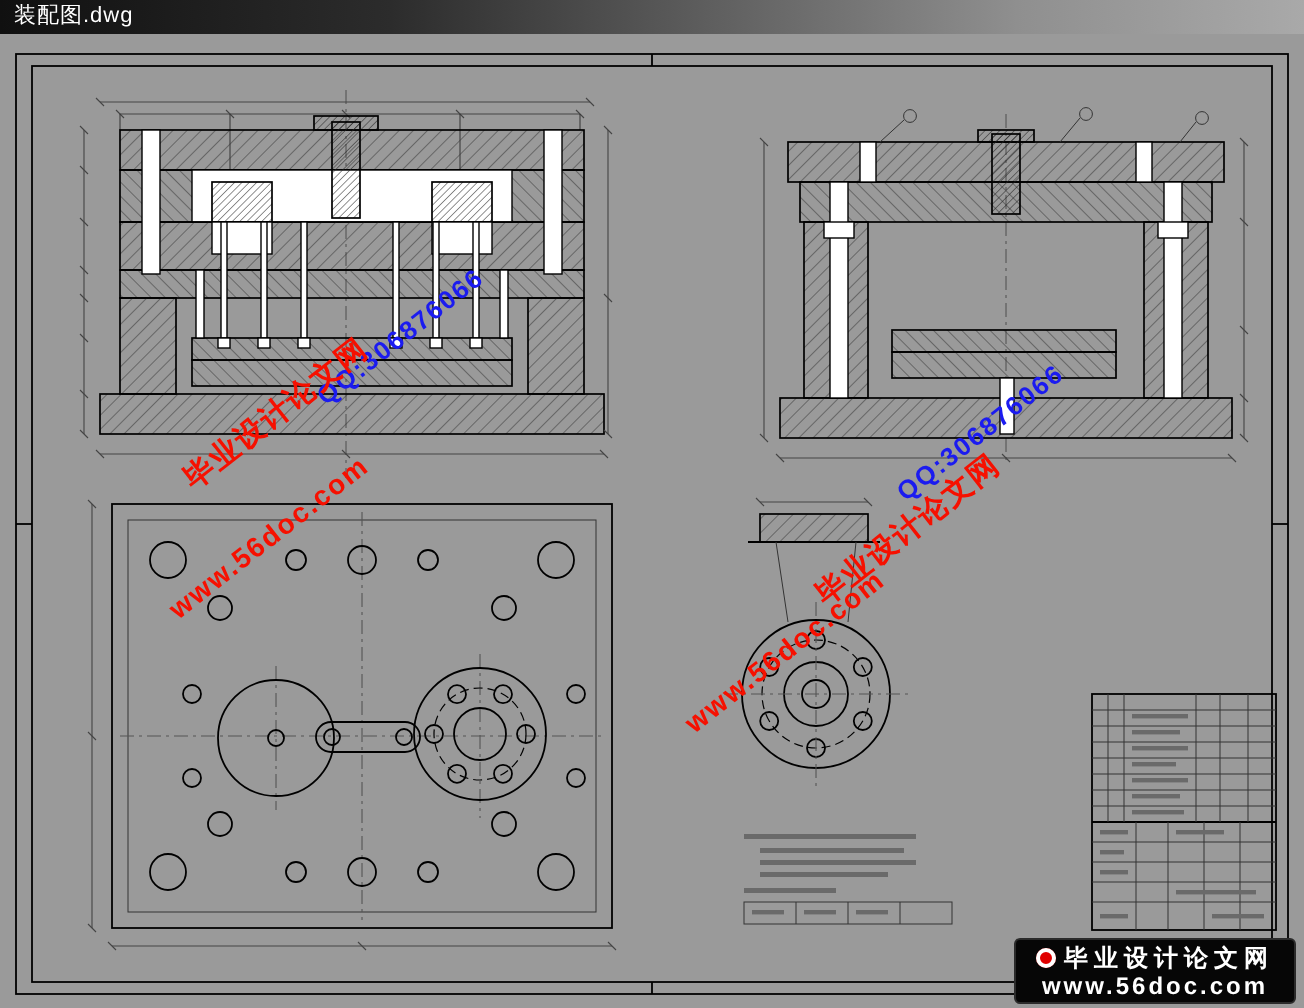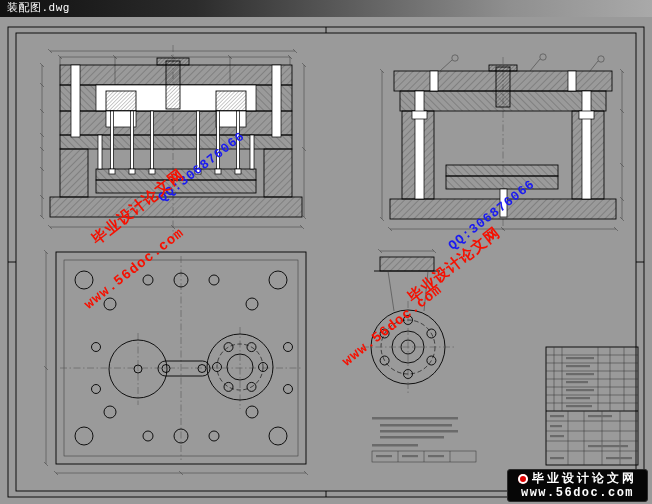--- a/index.html
+++ b/index.html
@@ -1,17 +1,17 @@
 <!DOCTYPE html>
 <html><head>
 <meta charset="utf-8">
 <style>
   html,body{margin:0;padding:0;}
   .page{position:relative;width:652px;height:504px;background:#9a9a9a;overflow:hidden;
-        font-family:Liberation Mono, monospace;}
+        font-family:Liberation Sans, sans-serif;}
   
   .titlebar{position:absolute;top:0;left:0;width:652px;height:17px;
     background:linear-gradient(to right,#101010,#2c2c2c 30%,#8f8f8f 78%,#a9a9a9);
     color:#fff;font-size:11px;line-height:17px;}
   .titlebar .t{padding-left:7px;letter-spacing:0.5px;}
   
   .canvas{position:absolute;top:17px;left:0;width:652px;height:487px;}
   svg .ln{stroke:#000;fill:none;stroke-width:0.9;}
   svg .thin{stroke:#333;fill:none;stroke-width:0.5;}
   svg .dim{stroke:#444;fill:none;stroke-width:0.55;}

